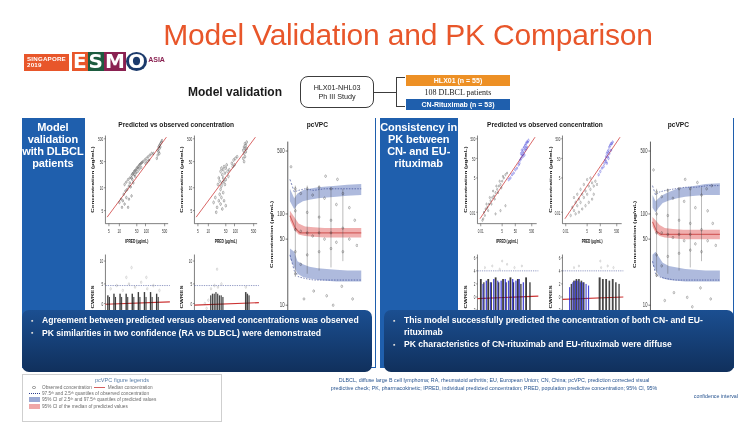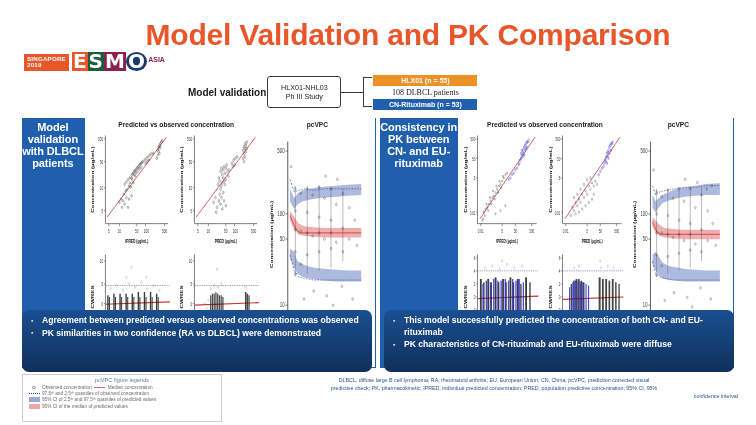--- a/index.html
+++ b/index.html
@@ -35,36 +35,36 @@
   .le-o { color: #ffffff; background: #1b3a6b; padding: 0 2px !important; border-radius: 50%; }
   .logo-asia {
     position: absolute; right: -18px; top: -2px;
     font-size: 7px; font-weight: bold; color: #8a2151;
     font-family: "Liberation Sans", sans-serif;
   }
 
   .slide-title {
     position: absolute; left: 0; right: 0; top: 18px;
     text-align: center;
-    font-size: 30px; font-weight: bold; color: #e8562a;
+    font-size: 30px; font-weight: normal; color: #e8562a;
     letter-spacing: -0.2px;
     padding-left: 60px;
   }
 
   
   .flow {
     position: absolute; left: 188px; top: 72px;
     display: flex; align-items: center; height: 40px;
   }
   .flow-label {
-    font-size: 10px; font-weight: bold; color: #1a1a1a;
-    margin-right: 1px; white-space: nowrap;
+    font-size: 12px; font-weight: bold; color: #1a1a1a;
+    margin-right: 18px; white-space: nowrap;
   }
   .flow-study {
-    border: 1px solid #3c3c3c; border-radius: 3px;
+    border: 1px solid #3c3c3c; border-radius: 8px;
     width: 74px; height: 32px;
     display: flex; flex-direction: column; align-items: center; justify-content: center;
     font-size: 7.2px; color: #1a1a1a; line-height: 9.5px; text-align: right;
   }
   .flow-connector {
     width: 22px; height: 1px; background: #3c3c3c; position: relative;
   }
   .flow-bracket {
     width: 1px; height: 30px; background: #3c3c3c; position: relative;
   }

